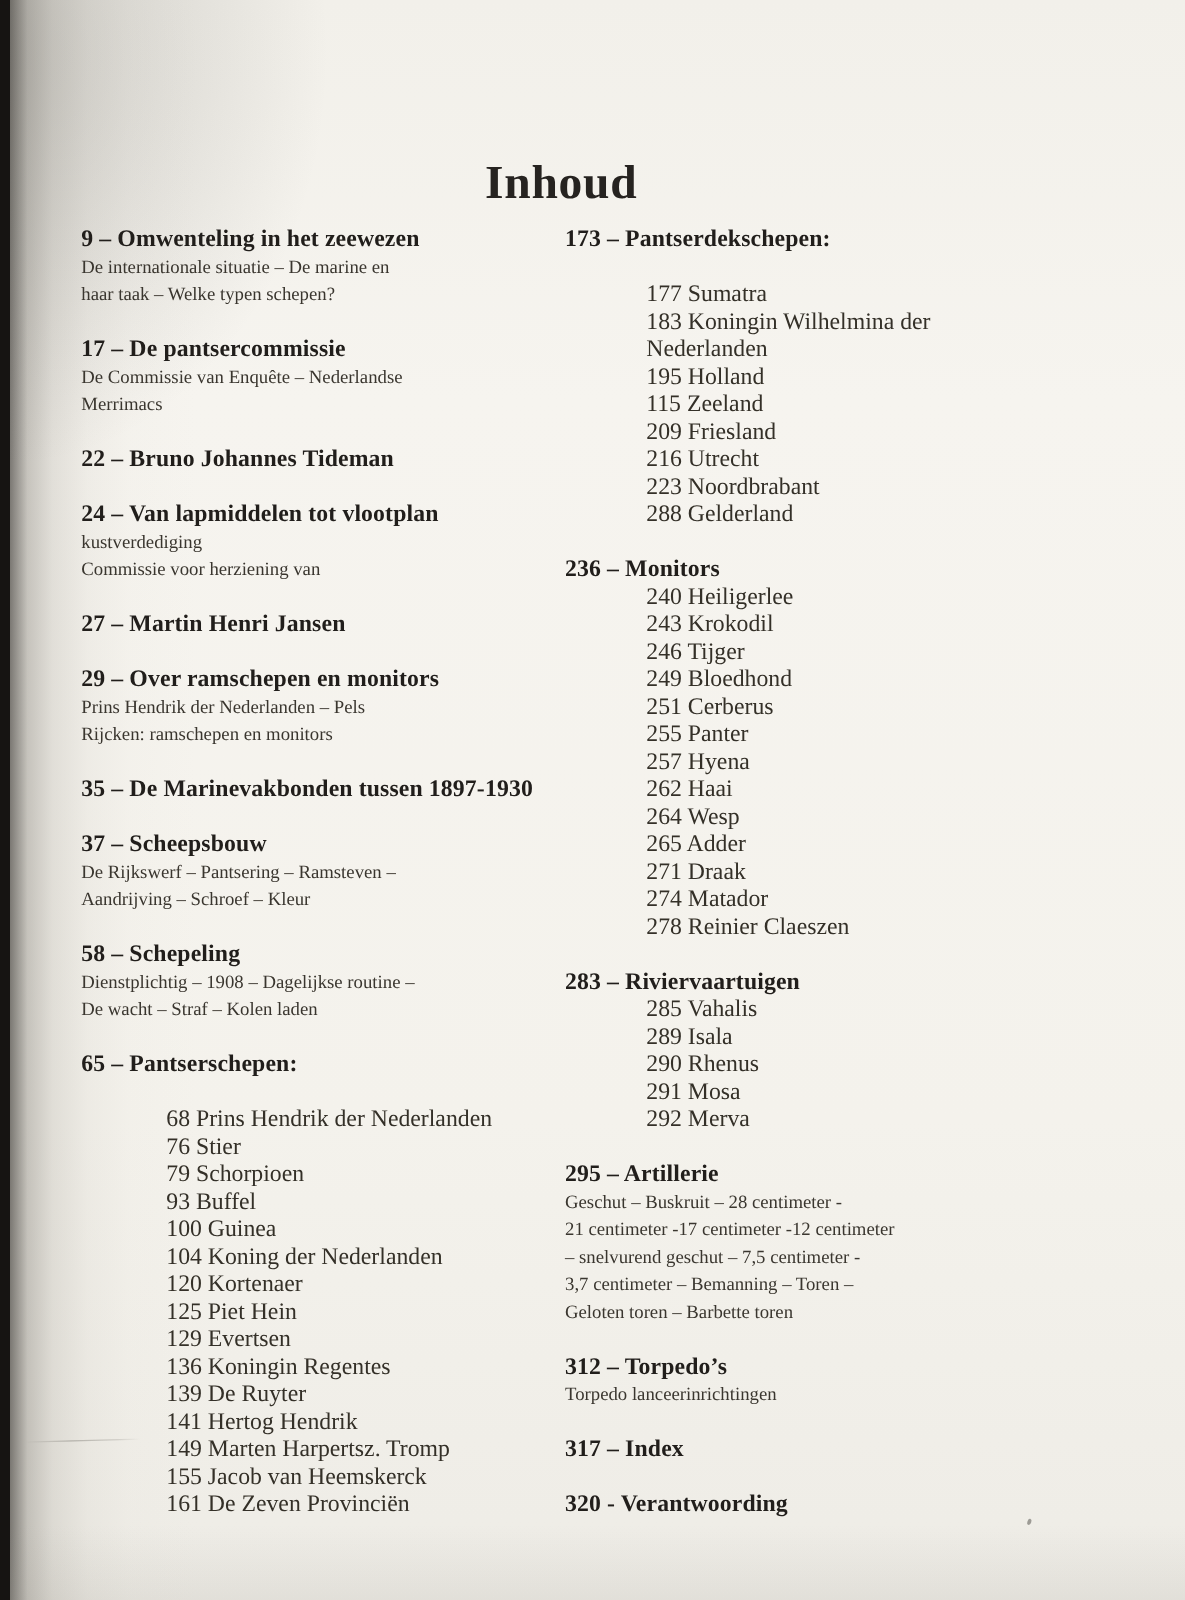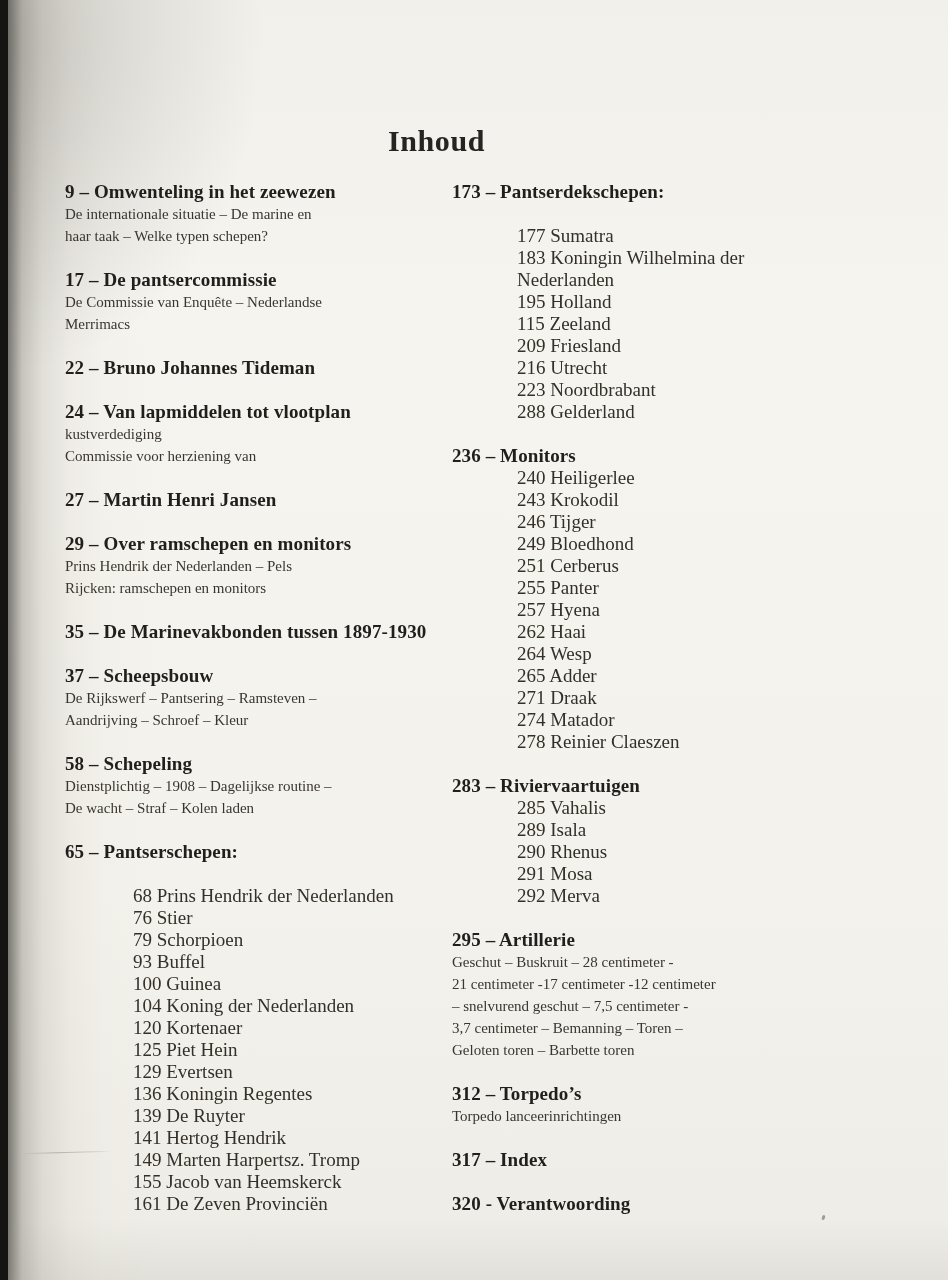--- a/index.html
+++ b/index.html
@@ -65,21 +65,21 @@
     width: 3px; height: 5px;
     border-radius: 50% 50% 60% 40%;
     background: rgba(90, 87, 82, 0.55);
     transform: rotate(18deg);
   }
 
   .page-title {
     position: absolute;
     left: 388px;
     top: 104px;
-    font-size: 30px;
+    font-size: 38px;
     line-height: 34px;
     font-weight: 700;
     color: #262320;
     letter-spacing: 0.6px;
   }
 
   .col {
     position: absolute;
     top: 181px;
   }

